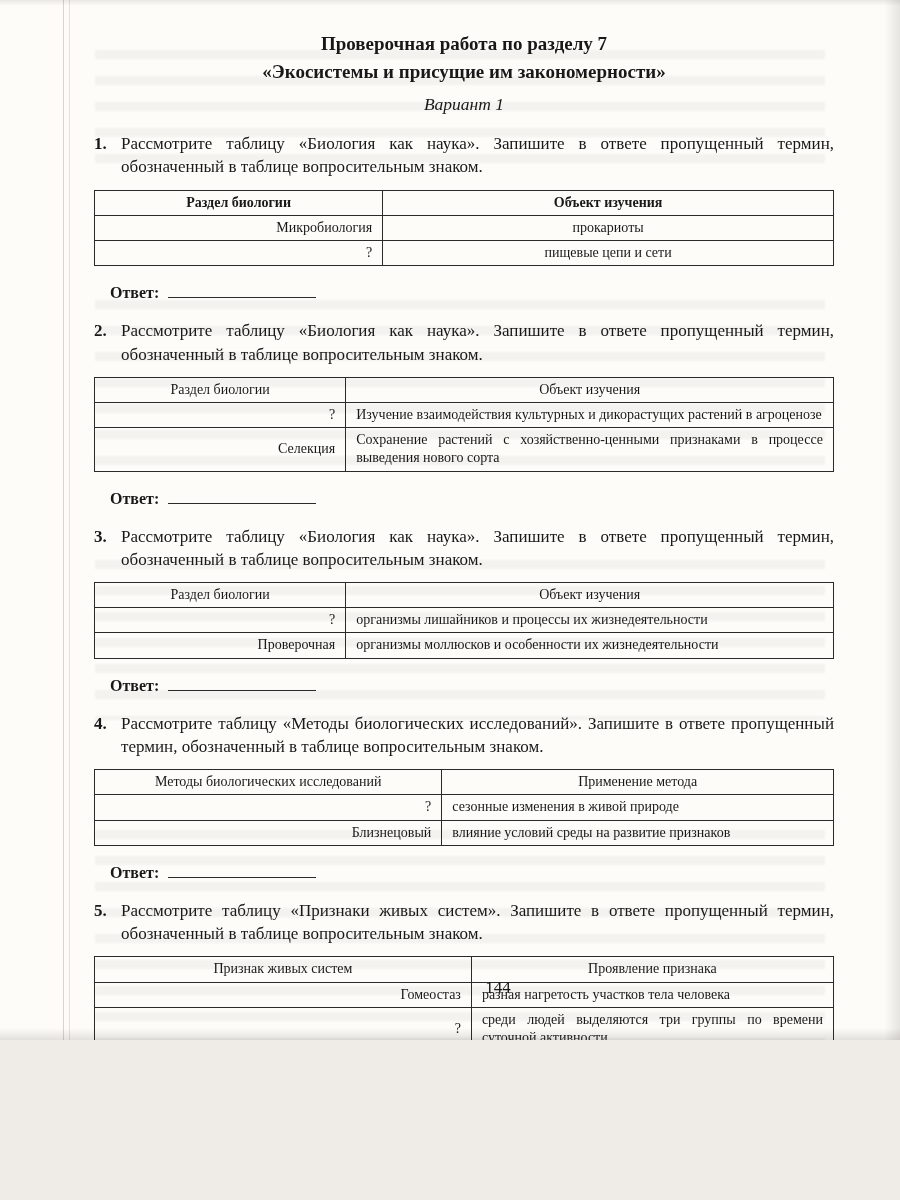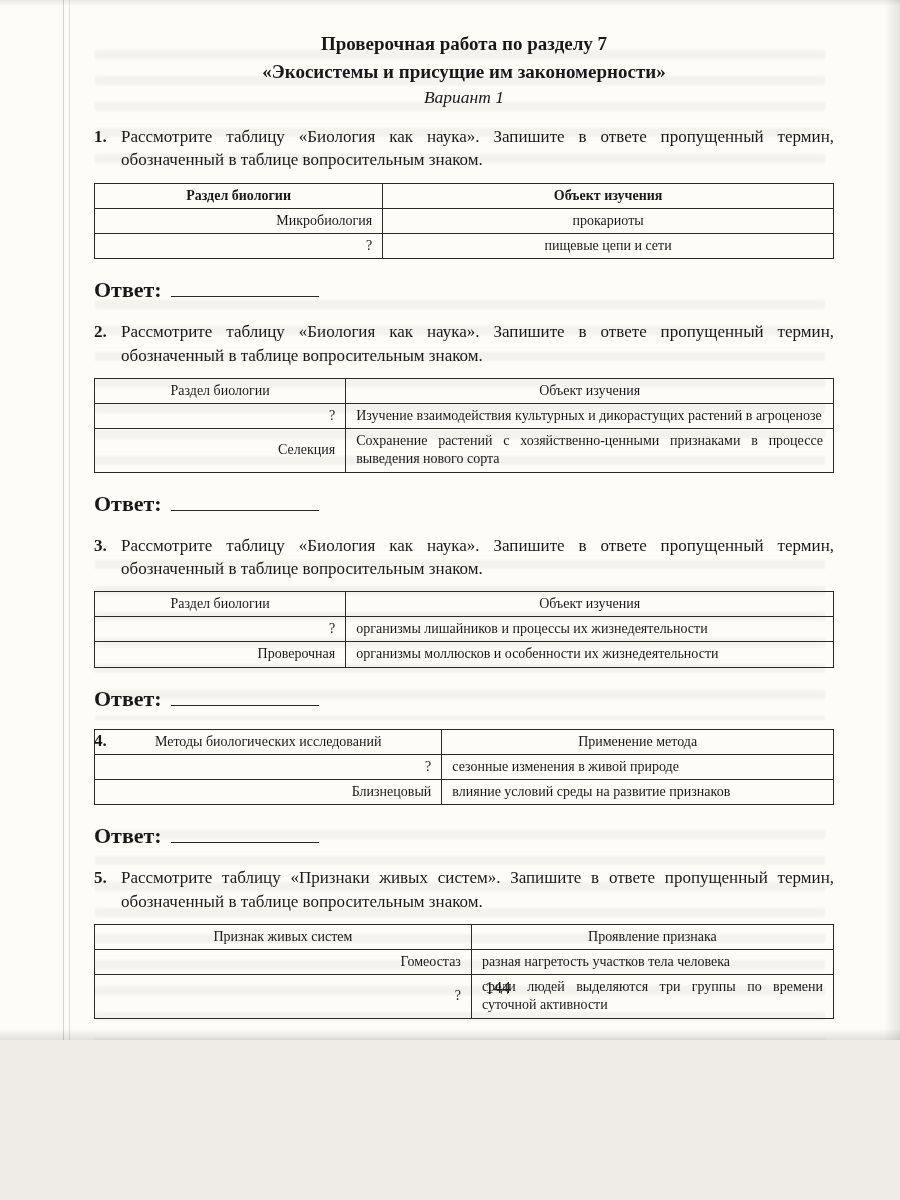--- a/index.html
+++ b/index.html
@@ -23,37 +23,37 @@
     background: linear-gradient(to top, rgba(60,55,45,.14), rgba(0,0,0,0)); }
   .shadow-top { position: absolute; top: 0; left: 0; width: 100%; height: 6px;
     background: linear-gradient(to bottom, rgba(60,55,45,.10), rgba(0,0,0,0)); }
   .bleed { position: absolute; left: 95px; right: 75px; opacity: .045; pointer-events: none;
     background: repeating-linear-gradient(to bottom, #333 0 9px, transparent 9px 26px);
     filter: blur(1px); }
 
   .content { position: absolute; left: 94px; right: 66px; top: 30px; }
 
   .title { text-align: center; font-weight: bold; font-size: 19px; line-height: 1.45; }
-  .variant { text-align: center; font-style: italic; font-size: 17.5px; margin-top: 2px; }
+  .variant { text-align: center; font-style: italic; font-size: 17.5px; margin-top: 9px; }
 
   .question { position: relative; padding-left: 27px; text-align: justify;
     font-size: 17px; line-height: 1.37; margin: 17px 0 11px; }
   .qnum { position: absolute; left: 0; top: 0; font-weight: bold; }
 
   table.qtable { width: 100%; border-collapse: collapse; font-size: 14px; line-height: 1.3;
     margin: 4px 0 0; }
   table.qtable th, table.qtable td { border: 1.5px solid #2a2a2a; padding: 3px 10px;
     vertical-align: middle; }
   table.qtable th { font-weight: normal; text-align: center; }
   table.t1 th { font-weight: bold; }
   table.qtable td.lc { text-align: right; }
   table.qtable td.rc { text-align: justify; }
   table.t1 td.rc { text-align: center; }
 
-  .answer { margin: 15px 0 17px; font-size: 22px; }
+  .answer { margin: 15px 16px 17px; font-size: 16px; }
   .answer-label { font-weight: bold; }
   .answer-blank { display: inline-block; width: 148px; height: 1em;
     border-bottom: 1.4px solid #2a2a2a; margin-left: 9px; vertical-align: baseline; }
 
   .page-number { position: absolute; bottom: 42px; left: 0; width: 100%;
     text-align: center; font-size: 17px; padding-left: 48px; }
 </style>
 </head>
 <body>
 
@@ -162,20 +162,21 @@
           <td class="rc">организмы моллюсков и особенности их жизнедеятельности</td>
         </tr>
       </tbody>
     </table>
     <div class="answer">
       <span class="answer-label">Ответ:</span><span class="answer-blank"></span>
     </div>
 
     <div class="question">
       <span class="qnum">4.</span>
+      <span>Рассмотрите таблицу «Методы биологических исследований». Запишите в ответе пропущенный термин, обозначенный в таблице вопросительным знаком.</span>
     </div>
     <table class="qtable t4">
       <colgroup>
           <col style="width:47%">
           <col style="width:53%">
         </colgroup>
       <thead>
         <tr>
           <th>Методы биологических исследований</th>
           <th>Применение метода</th>

